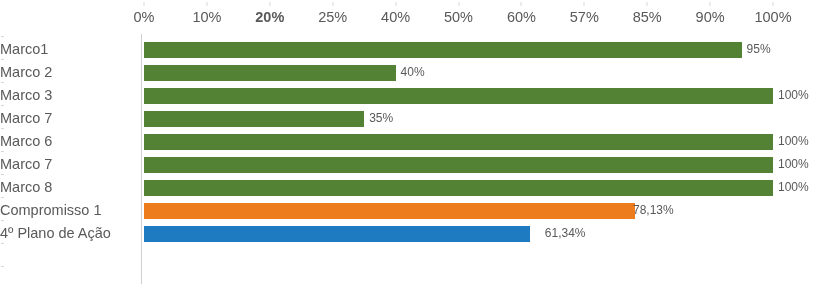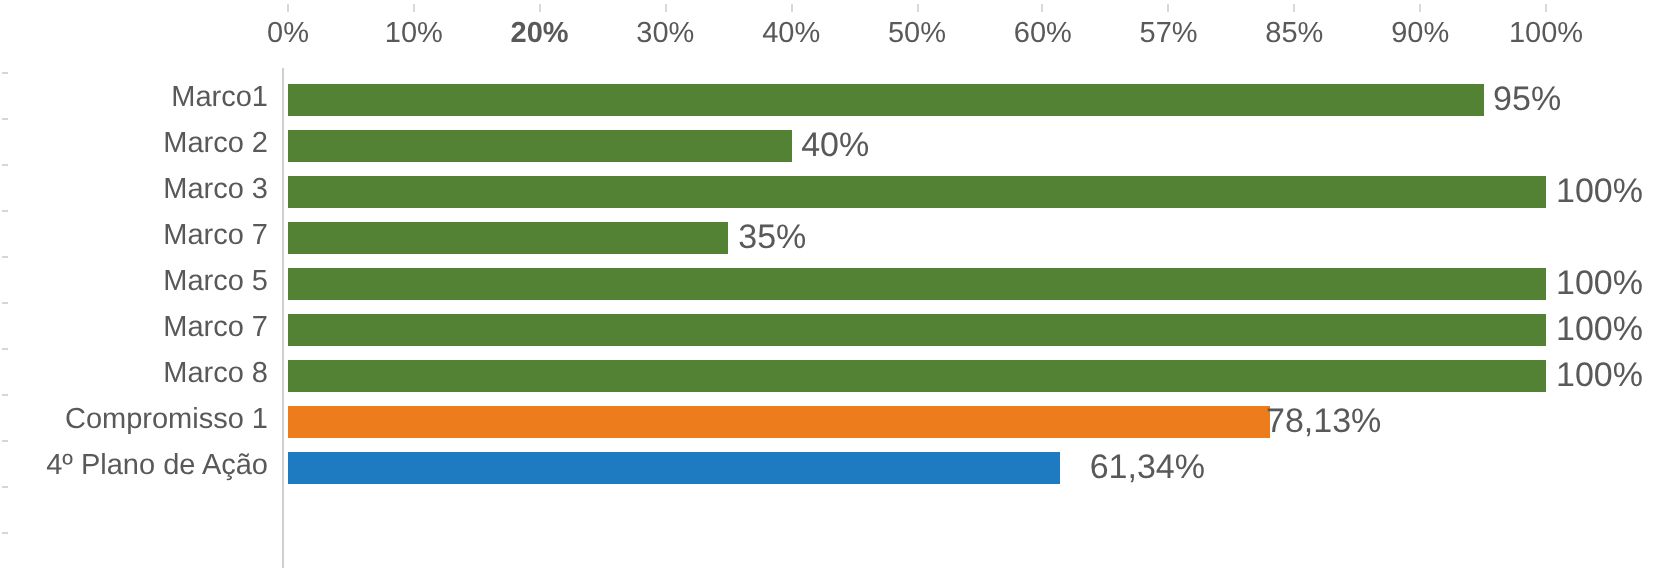--- a/index.html
+++ b/index.html
@@ -71,21 +71,21 @@
     position: relative;
     height: 23px;
   }
   .cat-label {
     position: absolute;
     left: 0;
     top: 0;
     width: 134px;
     height: 23px;
     line-height: 23px;
-    text-align: right;
+    text-align: left;
     font-size: 14.5px;
     color: #595959;
     white-space: nowrap;
     overflow: hidden;
   }
   .bar-track {
     position: absolute;
     left: 144px;
     top: 0;
     right: 0;
@@ -95,21 +95,21 @@
     position: absolute;
     left: 0;
     top: 3.5px;
     height: 16px;
   }
   .bar-value {
     position: absolute;
     top: 0;
     height: 23px;
     line-height: 23px;
-    font-size: 17px;
+    font-size: 12px;
     color: #595959;
     white-space: nowrap;
   }
 
   
   .edge-dash {
     position: absolute;
     left: 1px;
     width: 3px;
     height: 1px;
@@ -118,21 +118,21 @@
 </style>
 </head>
 <body>
 
 <div id="chart-root">
 
   <div class="axis-band" id="axis-band">
       <div class="axis-tick-label" style="left: 144px;">0%</div>
       <div class="axis-tick-label" style="left: 206.9px;">10%</div>
       <div class="axis-tick-label" style="left: 269.8px; font-weight: bold;">20%</div>
-      <div class="axis-tick-label" style="left: 332.7px;">30%</div>
+      <div class="axis-tick-label" style="left: 332.7px;">25%</div>
       <div class="axis-tick-label" style="left: 395.6px;">40%</div>
       <div class="axis-tick-label" style="left: 458.5px;">50%</div>
       <div class="axis-tick-label" style="left: 521.4px;">60%</div>
       <div class="axis-tick-label" style="left: 584.3px;">57%</div>
       <div class="axis-tick-label" style="left: 647.2px;">85%</div>
       <div class="axis-tick-label" style="left: 710.1px;">90%</div>
       <div class="axis-tick-label" style="left: 773px;">100%</div>
     </div>
 
   <div id="tick-stubs">
@@ -174,21 +174,21 @@
         </div>
       </div>
       <div class="row">
         <div class="cat-label">Marco 7</div>
         <div class="bar-track">
           <div class="bar" style="width: 220.15px; background: rgb(84, 130, 53);"></div>
           <div class="bar-value" style="left: 225.15px;">35%</div>
         </div>
       </div>
       <div class="row">
-        <div class="cat-label">Marco 5</div>
+        <div class="cat-label">Marco 6</div>
         <div class="bar-track">
           <div class="bar" style="width: 629px; background: rgb(84, 130, 53);"></div>
           <div class="bar-value" style="left: 634px;">100%</div>
         </div>
       </div>
       <div class="row">
         <div class="cat-label">Marco 7</div>
         <div class="bar-track">
           <div class="bar" style="width: 629px; background: rgb(84, 130, 53);"></div>
           <div class="bar-value" style="left: 634px;">100%</div>

